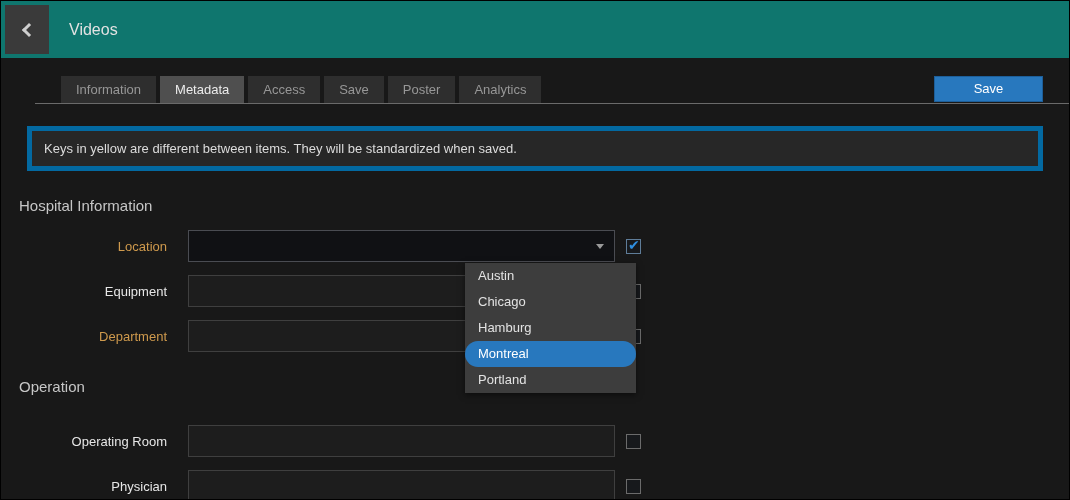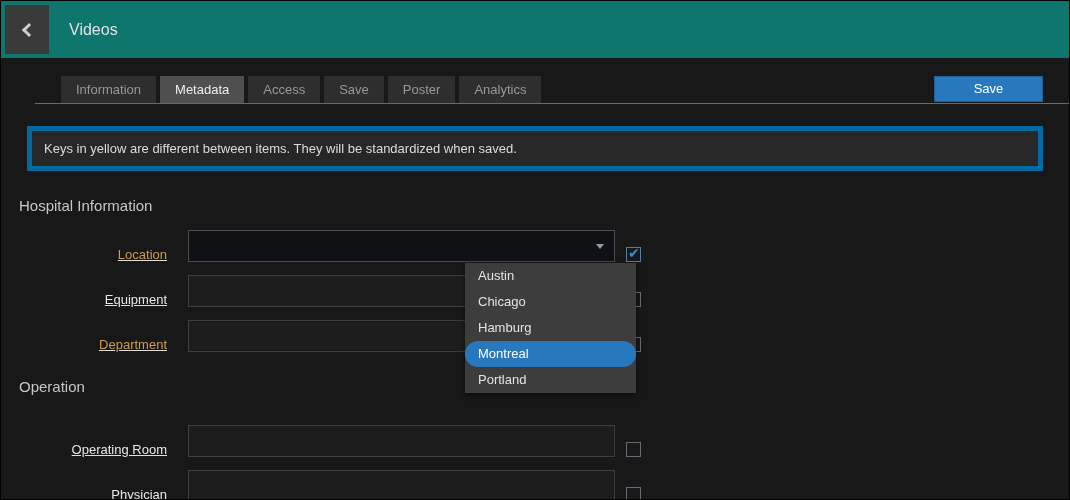--- a/index.html
+++ b/index.html
@@ -93,24 +93,23 @@
   
   .section-title {
     margin: 26px 0 0 18px;
     font-size: 15px;
     color: #c6c6c6;
     font-weight: normal;
   }
   .form { margin-top: 16px; }
   .form-row {
     display: flex;
-    align-items: flex-end;
+    align-items: center;
     height: 32px;
     margin-bottom: 13px;
-    text-decoration: underline;
   }
   .form-label {
     width: 187px;
     padding-right: 21px;
     text-align: right;
     font-size: 13px;
     color: #e6e6e6;
   }
   .form-label.highlight { color: #cf9a4d; }
   .text-input {

